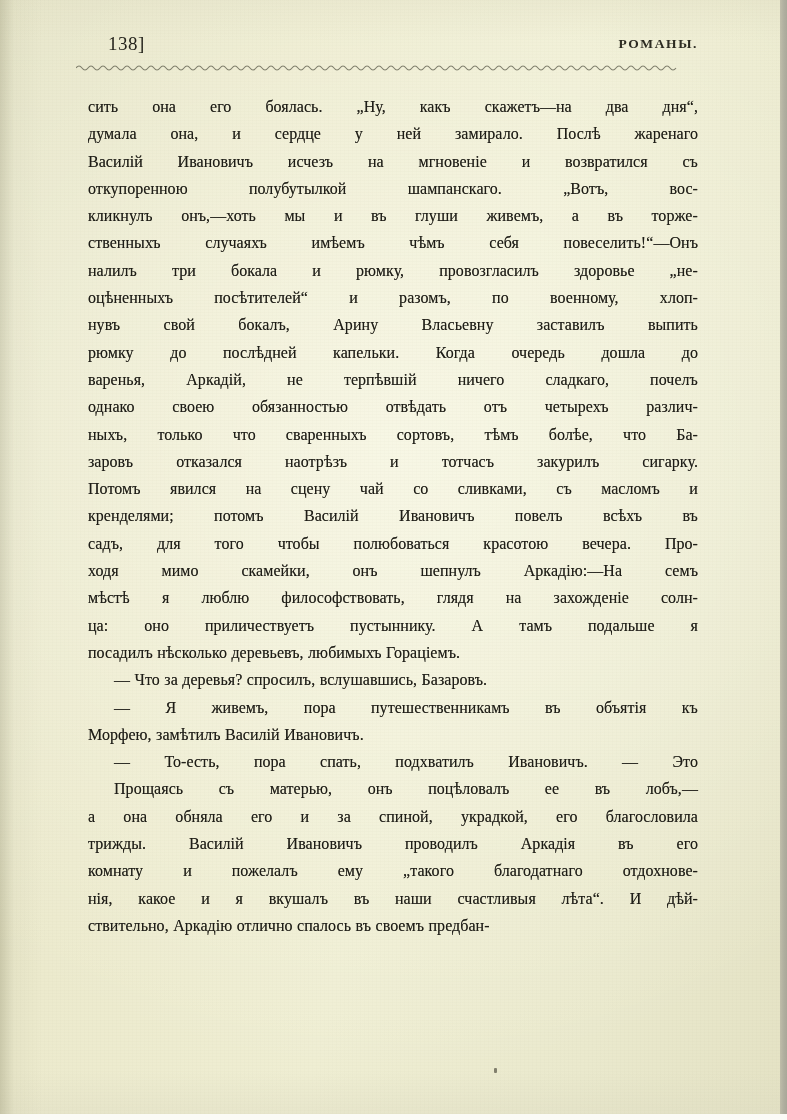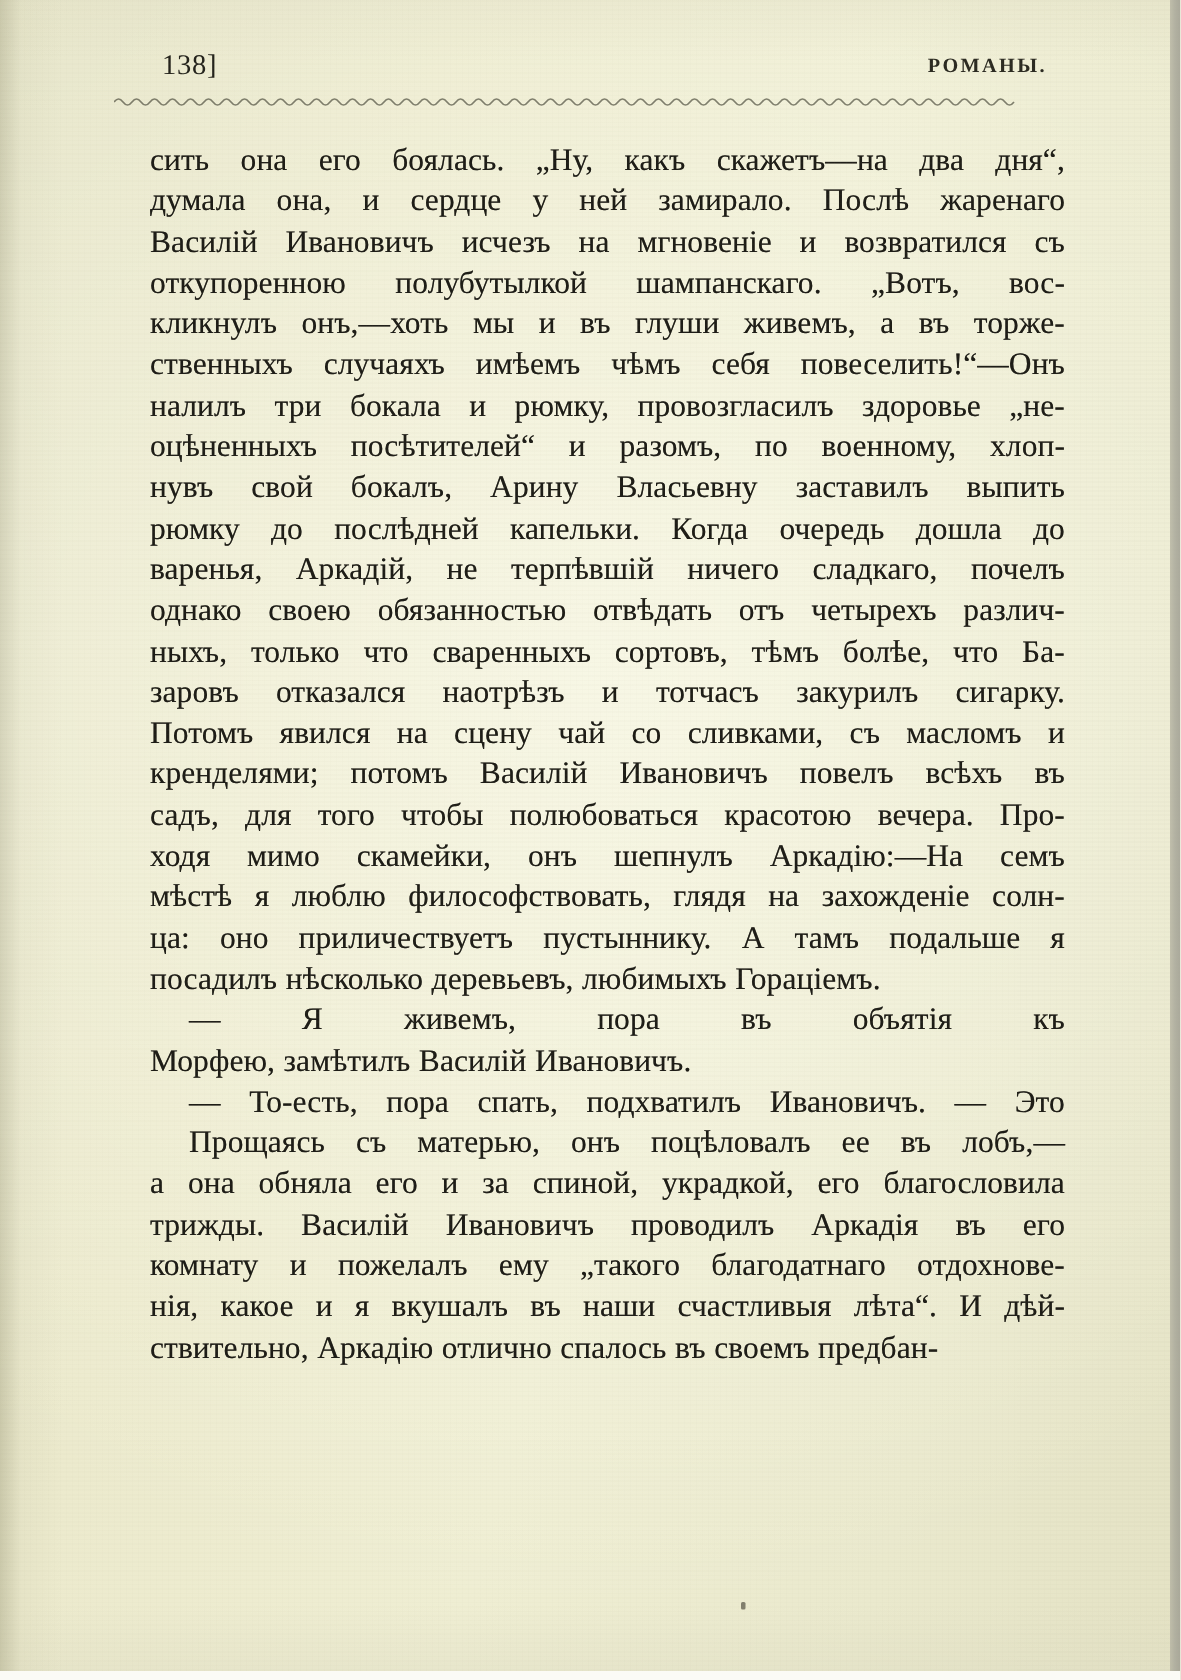--- a/index.html
+++ b/index.html
@@ -92,25 +92,24 @@
     opacity: .62;
   }
   #rule svg { display:block; }
 
   
   #body-text {
     position: absolute;
     left: 88px; top: 93px;
     width: 610px;
     color: #1d1c16;
-    font-size: 21px;
+    font-size: 16px;
     line-height: 27.3px;
     letter-spacing: .05px;
     text-rendering: optimizeLegibility;
-    margin-left: 12px;
   }
   .para {
     margin: 0;
     text-align: justify;
     text-align-last: left;
     white-space: pre-wrap;
     word-spacing: .4px;
   }
   
   .ln {
@@ -148,21 +147,22 @@
                t6 0 t6 0 t6 0 t6 0 t6 0 t6 0 t6 0 t6 0 t6 0 t6 0
                t6 0 t6 0 t6 0 t6 0 t6 0 t6 0 t6 0 t6 0 t6 0 t6 0
                t6 0 t6 0 t6 0 t6 0 t6 0 t6 0 t6 0 t6 0 t6 0 t6 0
                t6 0 t6 0 t6 0 t6 0 t6 0 t6 0 t6 0 t6 0 t6 0 t6 0" fill="none" stroke="#3a3a2c" stroke-width="1.1"></path>
     </svg>
   </div>
 
   <div id="body-text">
 
   <p class="para"><span class="ln just"><span>сить</span><span>она</span><span>его</span><span>боялась.</span><span>„Ну,</span><span>какъ</span><span>скажетъ—на</span><span>два</span><span>дня“,</span></span><span class="ln just"><span>думала</span><span>она,</span><span>и</span><span>сердце</span><span>у</span><span>ней</span><span>замирало.</span><span>Послѣ</span><span>жаренаго</span></span><span class="ln just"><span>Василій</span><span>Ивановичъ</span><span>исчезъ</span><span>на</span><span>мгновеніе</span><span>и</span><span>возвратился</span><span>съ</span></span><span class="ln just"><span>откупоренною</span><span>полубутылкой</span><span>шампанскаго.</span><span>„Вотъ,</span><span>вос-</span></span><span class="ln just"><span>кликнулъ</span><span>онъ,—хоть</span><span>мы</span><span>и</span><span>въ</span><span>глуши</span><span>живемъ,</span><span>а</span><span>въ</span><span>торже-</span></span><span class="ln just"><span>ственныхъ</span><span>случаяхъ</span><span>имѣемъ</span><span>чѣмъ</span><span>себя</span><span>повеселить!“—Онъ</span></span><span class="ln just"><span>налилъ</span><span>три</span><span>бокала</span><span>и</span><span>рюмку,</span><span>провозгласилъ</span><span>здоровье</span><span>„не-</span></span><span class="ln just"><span>оцѣненныхъ</span><span>посѣтителей“</span><span>и</span><span>разомъ,</span><span>по</span><span>военному,</span><span>хлоп-</span></span><span class="ln just"><span>нувъ</span><span>свой</span><span>бокалъ,</span><span>Арину</span><span>Власьевну</span><span>заставилъ</span><span>выпить</span></span><span class="ln just"><span>рюмку</span><span>до</span><span>послѣдней</span><span>капельки.</span><span>Когда</span><span>очередь</span><span>дошла</span><span>до</span></span><span class="ln just"><span>варенья,</span><span>Аркадій,</span><span>не</span><span>терпѣвшій</span><span>ничего</span><span>сладкаго,</span><span>почелъ</span></span><span class="ln just"><span>однако</span><span>своею</span><span>обязанностью</span><span>отвѣдать</span><span>отъ</span><span>четырехъ</span><span>различ-</span></span><span class="ln just"><span>ныхъ,</span><span>только</span><span>что</span><span>сваренныхъ</span><span>сортовъ,</span><span>тѣмъ</span><span>болѣе,</span><span>что</span><span>Ба-</span></span><span class="ln just"><span>заровъ</span><span>отказался</span><span>наотрѣзъ</span><span>и</span><span>тотчасъ</span><span>закурилъ</span><span>сигарку.</span></span><span class="ln just"><span>Потомъ</span><span>явился</span><span>на</span><span>сцену</span><span>чай</span><span>со</span><span>сливками,</span><span>съ</span><span>масломъ</span><span>и</span></span><span class="ln just"><span>кренделями;</span><span>потомъ</span><span>Василій</span><span>Ивановичъ</span><span>повелъ</span><span>всѣхъ</span><span>въ</span></span><span class="ln just"><span>садъ,</span><span>для</span><span>того</span><span>чтобы</span><span>полюбоваться</span><span>красотою</span><span>вечера.</span><span>Про-</span></span><span class="ln just"><span>ходя</span><span>мимо</span><span>скамейки,</span><span>онъ</span><span>шепнулъ</span><span>Аркадію:—На</span><span>семъ</span></span><span class="ln just"><span>мѣстѣ</span><span>я</span><span>люблю</span><span>философствовать,</span><span>глядя</span><span>на</span><span>захожденіе</span><span>солн-</span></span><span class="ln just"><span>ца:</span><span>оно</span><span>приличествуетъ</span><span>пустыннику.</span><span>А</span><span>тамъ</span><span>подальше</span><span>я</span></span><span class="ln">посадилъ нѣсколько деревьевъ, любимыхъ Гораціемъ.</span></p>
-      <p class="para"><span class="ln just ind"><span>—</span><span>Я</span><span>живемъ,</span><span>пора</span><span>въ</span><span>объятія</span><span>къ</span></span><span class="ln">Морфею, замѣтилъ Василій Ивановичъ.</span></p>
+      <p class="para"><span class="ln ind">— Что за деревья? спросилъ, вслушавшись, Базаровъ.</span></p>
+      <p class="para"><span class="ln just ind"><span>—</span><span>Я</span><span>живемъ,</span><span>пора</span><span>путешественникамъ</span><span>въ</span><span>объятія</span><span>къ</span></span><span class="ln">Морфею, замѣтилъ Василій Ивановичъ.</span></p>
       <p class="para"><span class="ln just ind"><span>—</span><span>То-есть,</span><span>пора</span><span>спать,</span><span>подхватилъ</span><span>Ивановичъ.</span><span>—</span><span>Это</span></span></p>
       <p class="para"><span class="ln just ind"><span>Прощаясь</span><span>съ</span><span>матерью,</span><span>онъ</span><span>поцѣловалъ</span><span>ее</span><span>въ</span><span>лобъ,—</span></span><span class="ln just"><span>а</span><span>она</span><span>обняла</span><span>его</span><span>и</span><span>за</span><span>спиной,</span><span>украдкой,</span><span>его</span><span>благословила</span></span><span class="ln just"><span>трижды.</span><span>Василій</span><span>Ивановичъ</span><span>проводилъ</span><span>Аркадія</span><span>въ</span><span>его</span></span><span class="ln just"><span>комнату</span><span>и</span><span>пожелалъ</span><span>ему</span><span>„такого</span><span>благодатнаго</span><span>отдохнове-</span></span><span class="ln just"><span>нія,</span><span>какое</span><span>и</span><span>я</span><span>вкушалъ</span><span>въ</span><span>наши</span><span>счастливыя</span><span>лѣта“.</span><span>И</span><span>дѣй-</span></span><span class="ln">ствительно, Аркадію отлично спалось въ своемъ предбан-</span></p>
     </div>
 
   <div id="speck"></div>
   <div id="grain"></div>
   <div id="scan-edge-right"></div>
   <div id="scan-edge-bottom"></div>
 </div>
 

